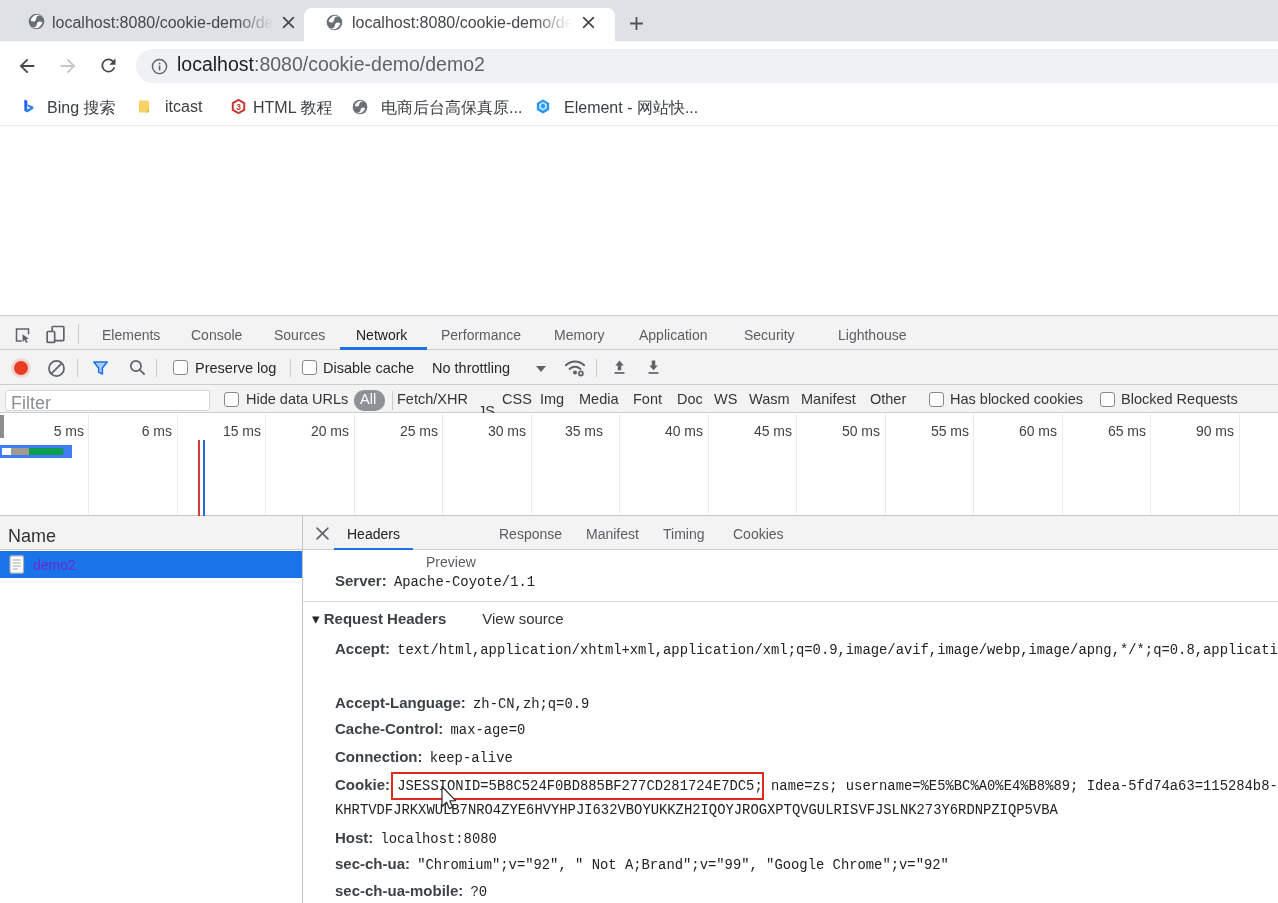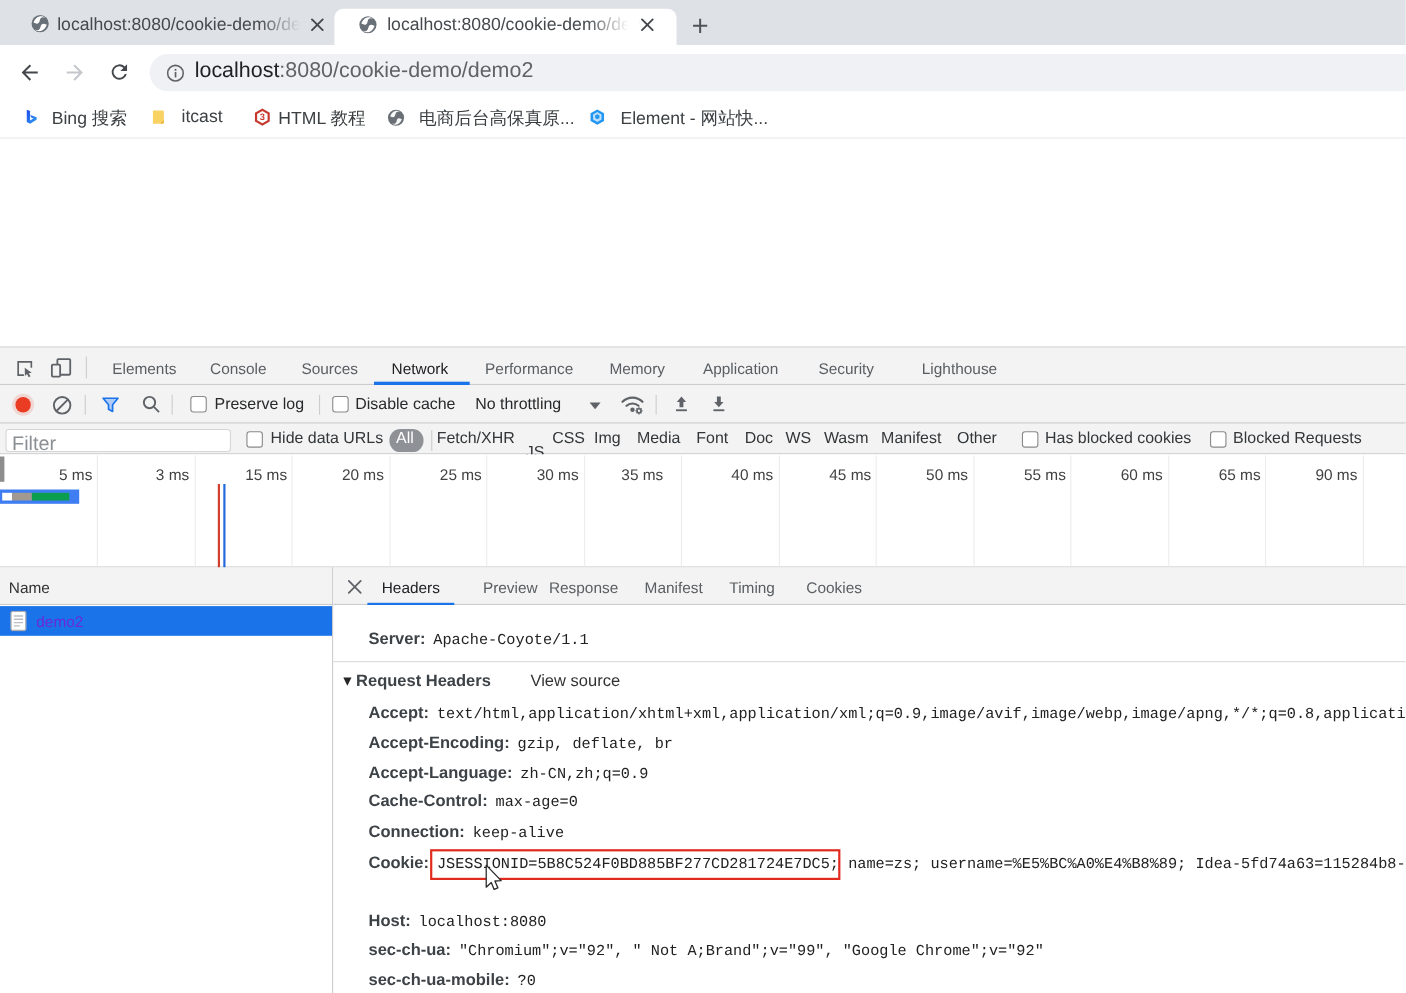--- a/index.html
+++ b/index.html
@@ -279,21 +279,21 @@
   <div class="gline" style="left:531px;"></div>
   <div class="gline" style="left:619px;"></div>
   <div class="gline" style="left:708px;"></div>
   <div class="gline" style="left:796px;"></div>
   <div class="gline" style="left:885px;"></div>
   <div class="gline" style="left:973px;"></div>
   <div class="gline" style="left:1062px;"></div>
   <div class="gline" style="left:1150px;"></div>
   <div class="gline" style="left:1239px;"></div>
   <div class="glabel" style="left:4px;">5 ms</div>
-  <div class="glabel" style="left:92px;">3 ms</div>
+  <div class="glabel" style="left:92px;">6 ms</div>
   <div class="glabel" style="left:181px;">15 ms</div>
   <div class="glabel" style="left:269px;">20 ms</div>
   <div class="glabel" style="left:358px;">25 ms</div>
   <div class="glabel" style="left:446px;">30 ms</div>
   <div class="glabel" style="left:523px;">35 ms</div>
   <div class="glabel" style="left:623px;">40 ms</div>
   <div class="glabel" style="left:712px;">45 ms</div>
   <div class="glabel" style="left:800px;">50 ms</div>
   <div class="glabel" style="left:889px;">55 ms</div>
   <div class="glabel" style="left:977px;">60 ms</div>
@@ -303,21 +303,21 @@
   <div class="abs" style="left:0;top:32px;width:72px;height:13px;background:#3f7ef2;"></div>
   <div class="abs" style="left:2px;top:35px;width:9px;height:7px;background:#fff;"></div>
   <div class="abs" style="left:11px;top:35px;width:18px;height:7px;background:#a29a90;"></div>
   <div class="abs" style="left:29px;top:35px;width:34px;height:7px;background:#0b9e4e;"></div>
   <div class="abs" style="left:198px;top:27px;width:2px;height:76px;background:#d23f31;"></div>
   <div class="abs" style="left:203px;top:27px;width:2px;height:76px;background:#2368dd;"></div>
 </div>
 
 <div class="abs" id="leftpane">
   <div class="abs" id="namehdr"></div>
-  <div class="abs" style="left:8px;top:10px;font-size:14px;color:#333;">Name</div>
+  <div class="abs" style="left:8px;top:10px;font-size:18px;color:#333;">Name</div>
   <div class="abs" style="left:0;top:35px;width:302px;height:27px;background:#1a73e8;"></div>
   <div class="abs" id="docicon" style="left:9px;top:39px;">
       <svg width="16" height="19" viewBox="0 0 16 19">
         <rect x="1" y="0.8" width="13.5" height="17.4" rx="1.5" fill="#fff" stroke="#a9adb2" stroke-width="1.2"></rect>
         <g stroke="#b9bdc2" stroke-width="1.3">
           <line x1="3.6" y1="5" x2="12" y2="5"></line>
           <line x1="3.6" y1="8" x2="12" y2="8"></line>
           <line x1="3.6" y1="11" x2="12" y2="11"></line>
           <line x1="3.6" y1="14" x2="9" y2="14"></line>
         </g>
@@ -329,35 +329,35 @@
 
 <div class="abs" id="rightpane">
   <div class="abs" id="detailhdr"></div>
   <div class="abs" id="xclose" style="left:13px;top:11px;">
       <svg width="13" height="13" viewBox="0 0 12 12">
         <path d="M1 1 L11 11 M11 1 L1 11" stroke="#5f6368" stroke-width="1.5" stroke-linecap="round"></path>
       </svg>
     </div>
   <div class="dtab2" style="left:44px;color:#202124;">Headers</div>
   <div class="abs" style="left:31px;top:32px;width:79px;height:2px;background:#1a73e8;"></div>
-  <div class="dtab2" style="left:136px;">Preview</div>
+  <div class="dtab2" style="left:123px;margin-top:28px;">Preview</div>
   <div class="dtab2" style="left:196px;">Response</div>
   <div class="dtab2" style="left:283px;">Manifest</div>
   <div class="dtab2" style="left:360px;">Timing</div>
   <div class="dtab2" style="left:430px;">Cookies</div>
   <div class="abs" id="hcontent">
     <div class="hrow" style="top:21px;"><b>Server:</b> <span class="mono">Apache-Coyote/1.1</span></div>
     <div class="abs" style="left:0;top:50px;width:975px;height:1px;background:#dadada;"></div>
     <div class="hrow" style="left:9px;top:59px;"><span id="disc">▾</span> <b>Request Headers</b><span style="margin-left:36px;color:#333;">View source</span></div>
     <div class="hrow" style="top:89px;"><b>Accept:</b> <span class="mono">text/html,application/xhtml+xml,application/xml;q=0.9,image/avif,image/webp,image/apng,*/*;q=0.8,application/signed-exchange;v=b3;q=0.9</span></div>
-    <div class="hrow" style="top:116px;"><b>Accept-Encoding:</b> <span class="mono">gzip, deflate, br</span></div>
     <div class="hrow" style="top:142.5px;"><b>Accept-Language:</b> <span class="mono">zh-CN,zh;q=0.9</span></div>
     <div class="hrow" style="top:169px;"><b>Cache-Control:</b> <span class="mono">max-age=0</span></div>
     <div class="hrow" style="top:197px;"><b>Connection:</b> <span class="mono">keep-alive</span></div>
     <div class="hrow" style="top:225px;"><b>Cookie:</b> <span class="mono">JSESSIONID=5B8C524F0BD885BF277CD281724E7DC5; name=zs; username=%E5%BC%A0%E4%B8%89; Idea-5fd74a63=115284b8-5fd7-4a63</span></div>
+    <div class="hrow mono" style="left:29px;top:251px;">KHRTVDFJRKXWULB7NRO4ZYE6HVYHPJI632VBOYUKKZH2IQOYJROGXPTQVGULRISVFJSLNK273Y6RDNPZIQP5VBA</div>
     <div class="hrow" style="top:277.5px;"><b>Host:</b> <span class="mono">localhost:8080</span></div>
     <div class="hrow" style="top:304px;"><b>sec-ch-ua:</b> <span class="mono">"Chromium";v="92", " Not A;Brand";v="99", "Google Chrome";v="92"</span></div>
     <div class="hrow" style="top:331px;"><b>sec-ch-ua-mobile:</b> <span class="mono">?0</span></div>
   </div>
 </div>
 <div class="abs" style="left:391px;top:772px;width:373px;height:28px;border:2px solid #e02a1d;"></div>
 <div class="abs" id="cursor" style="left:441px;top:786px;">
     <svg width="18" height="24" viewBox="0 0 18 24">
       <path d="M1 0.5 L1 20.5 L5.6 16.2 L8.2 22.6 L11.6 21.1 L8.9 14.9 L14.6 14.6 Z" fill="#fff" stroke="#2b2b2b" stroke-width="1.2" stroke-linejoin="round"></path>
     </svg>

